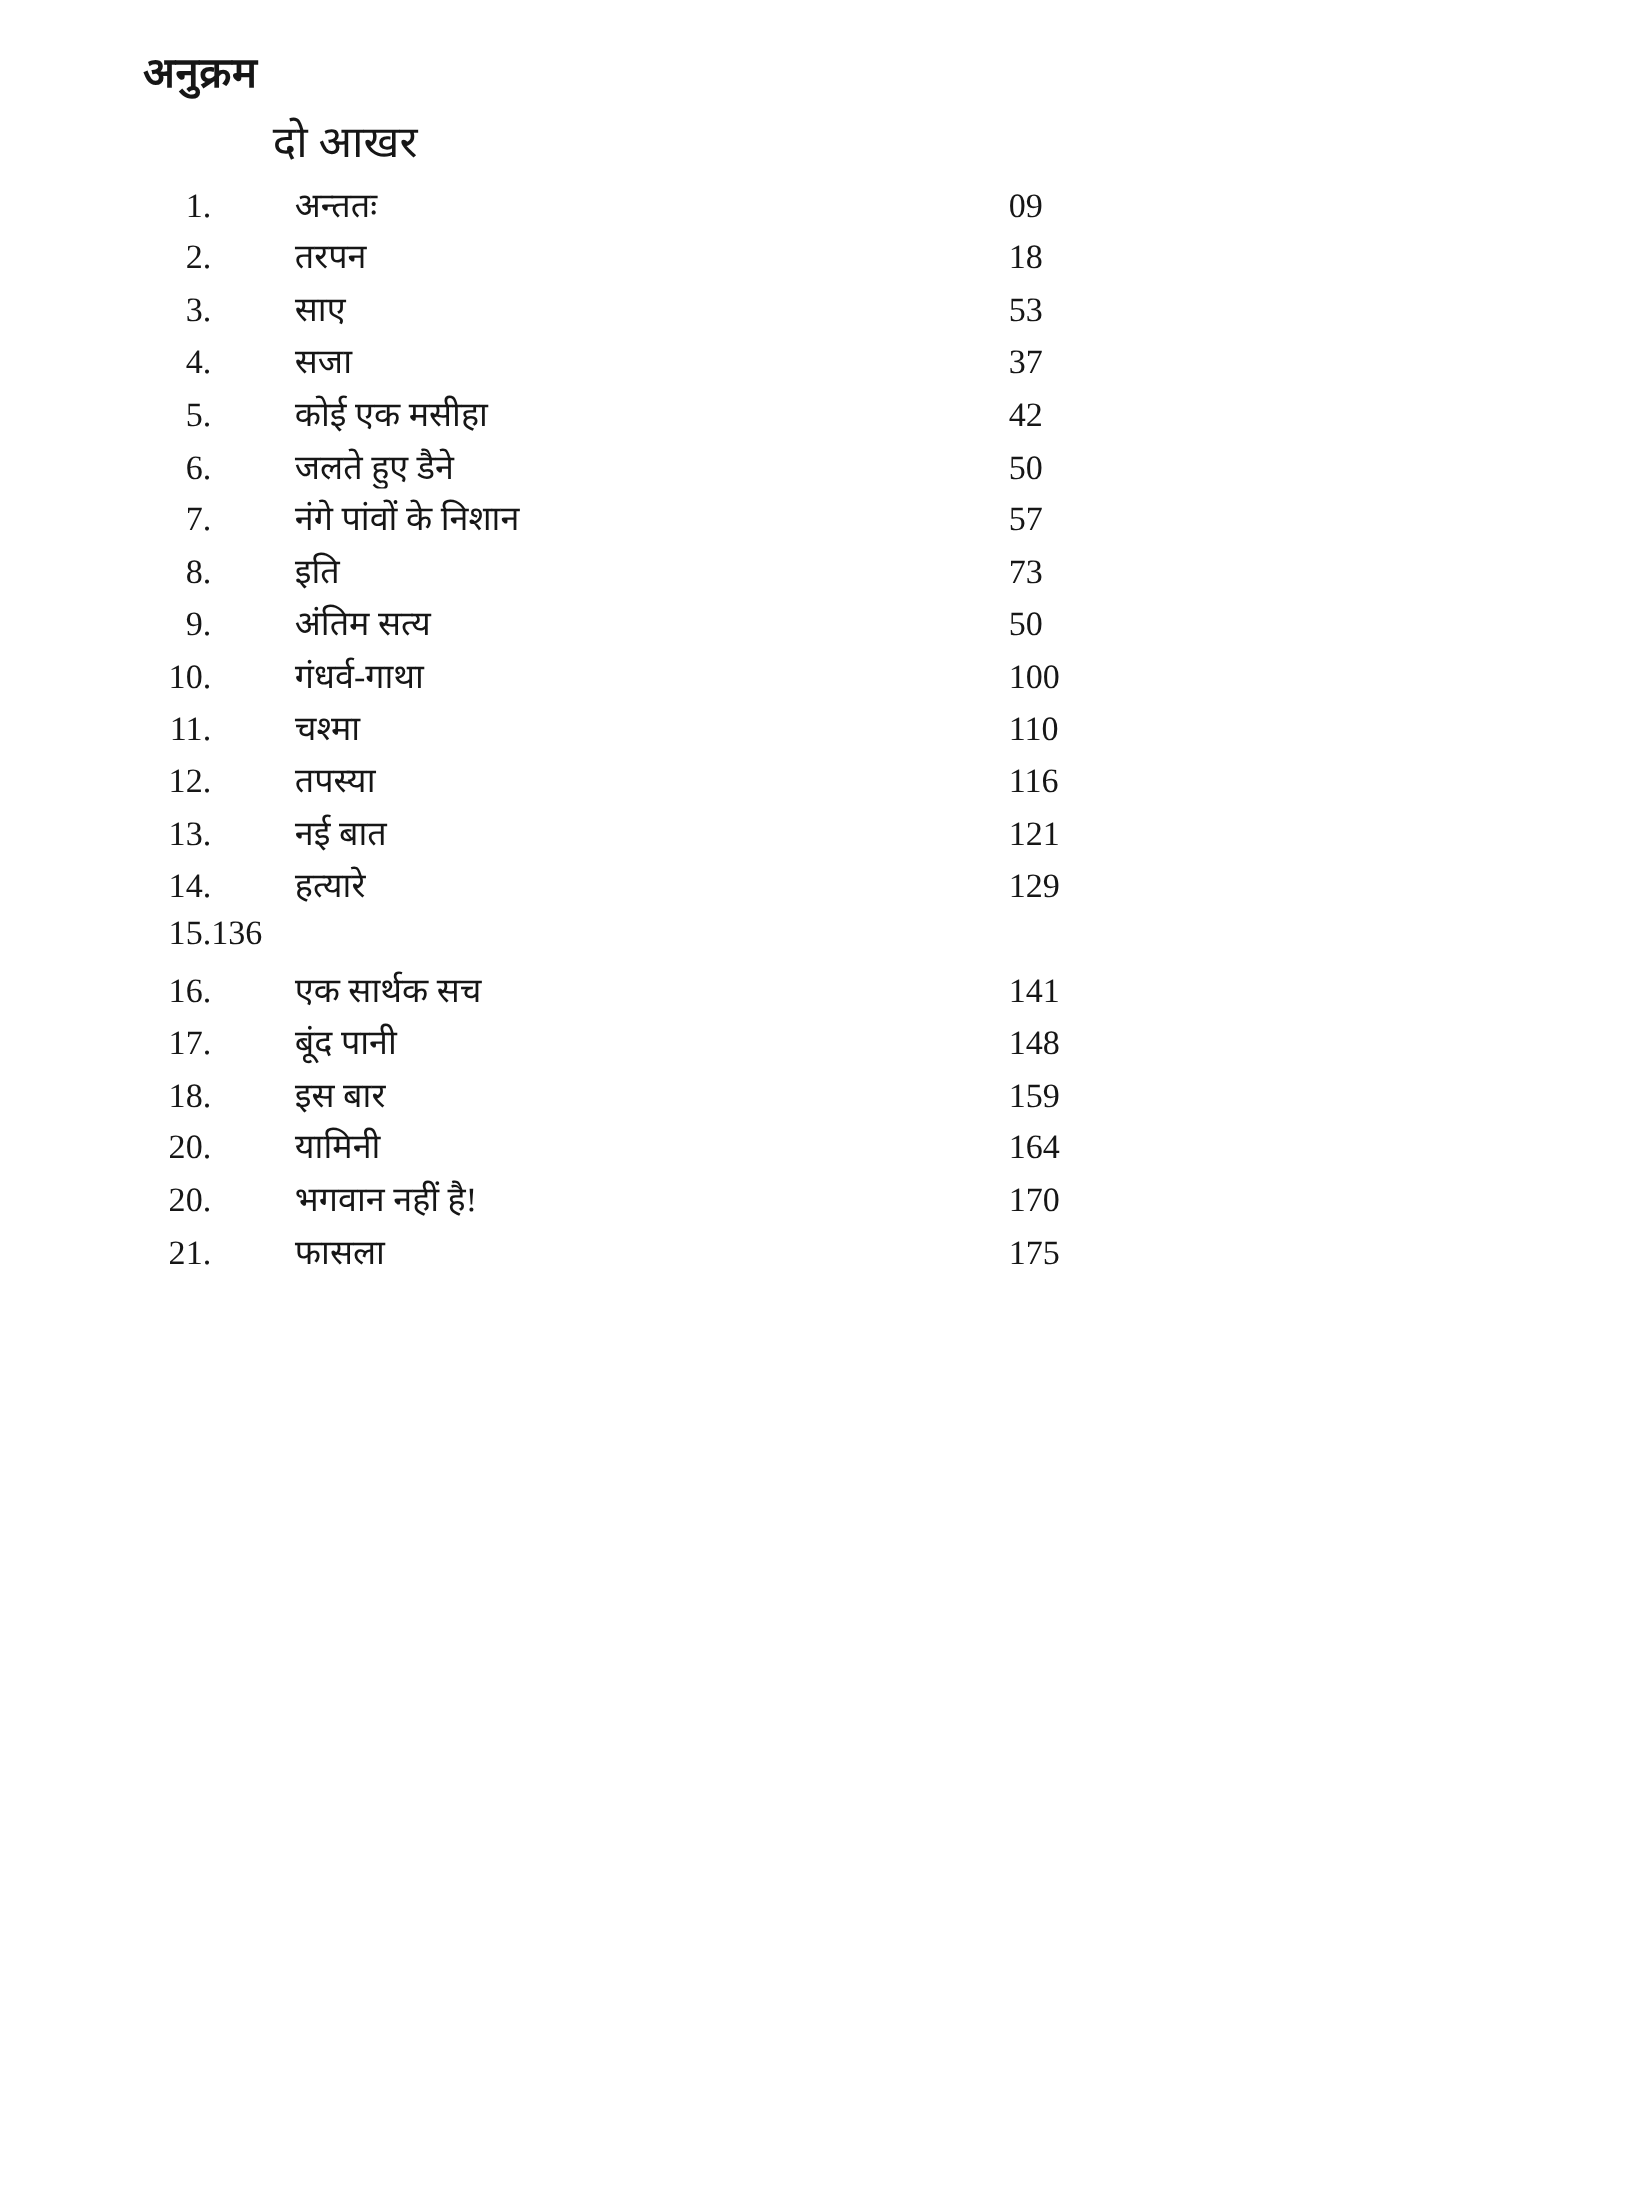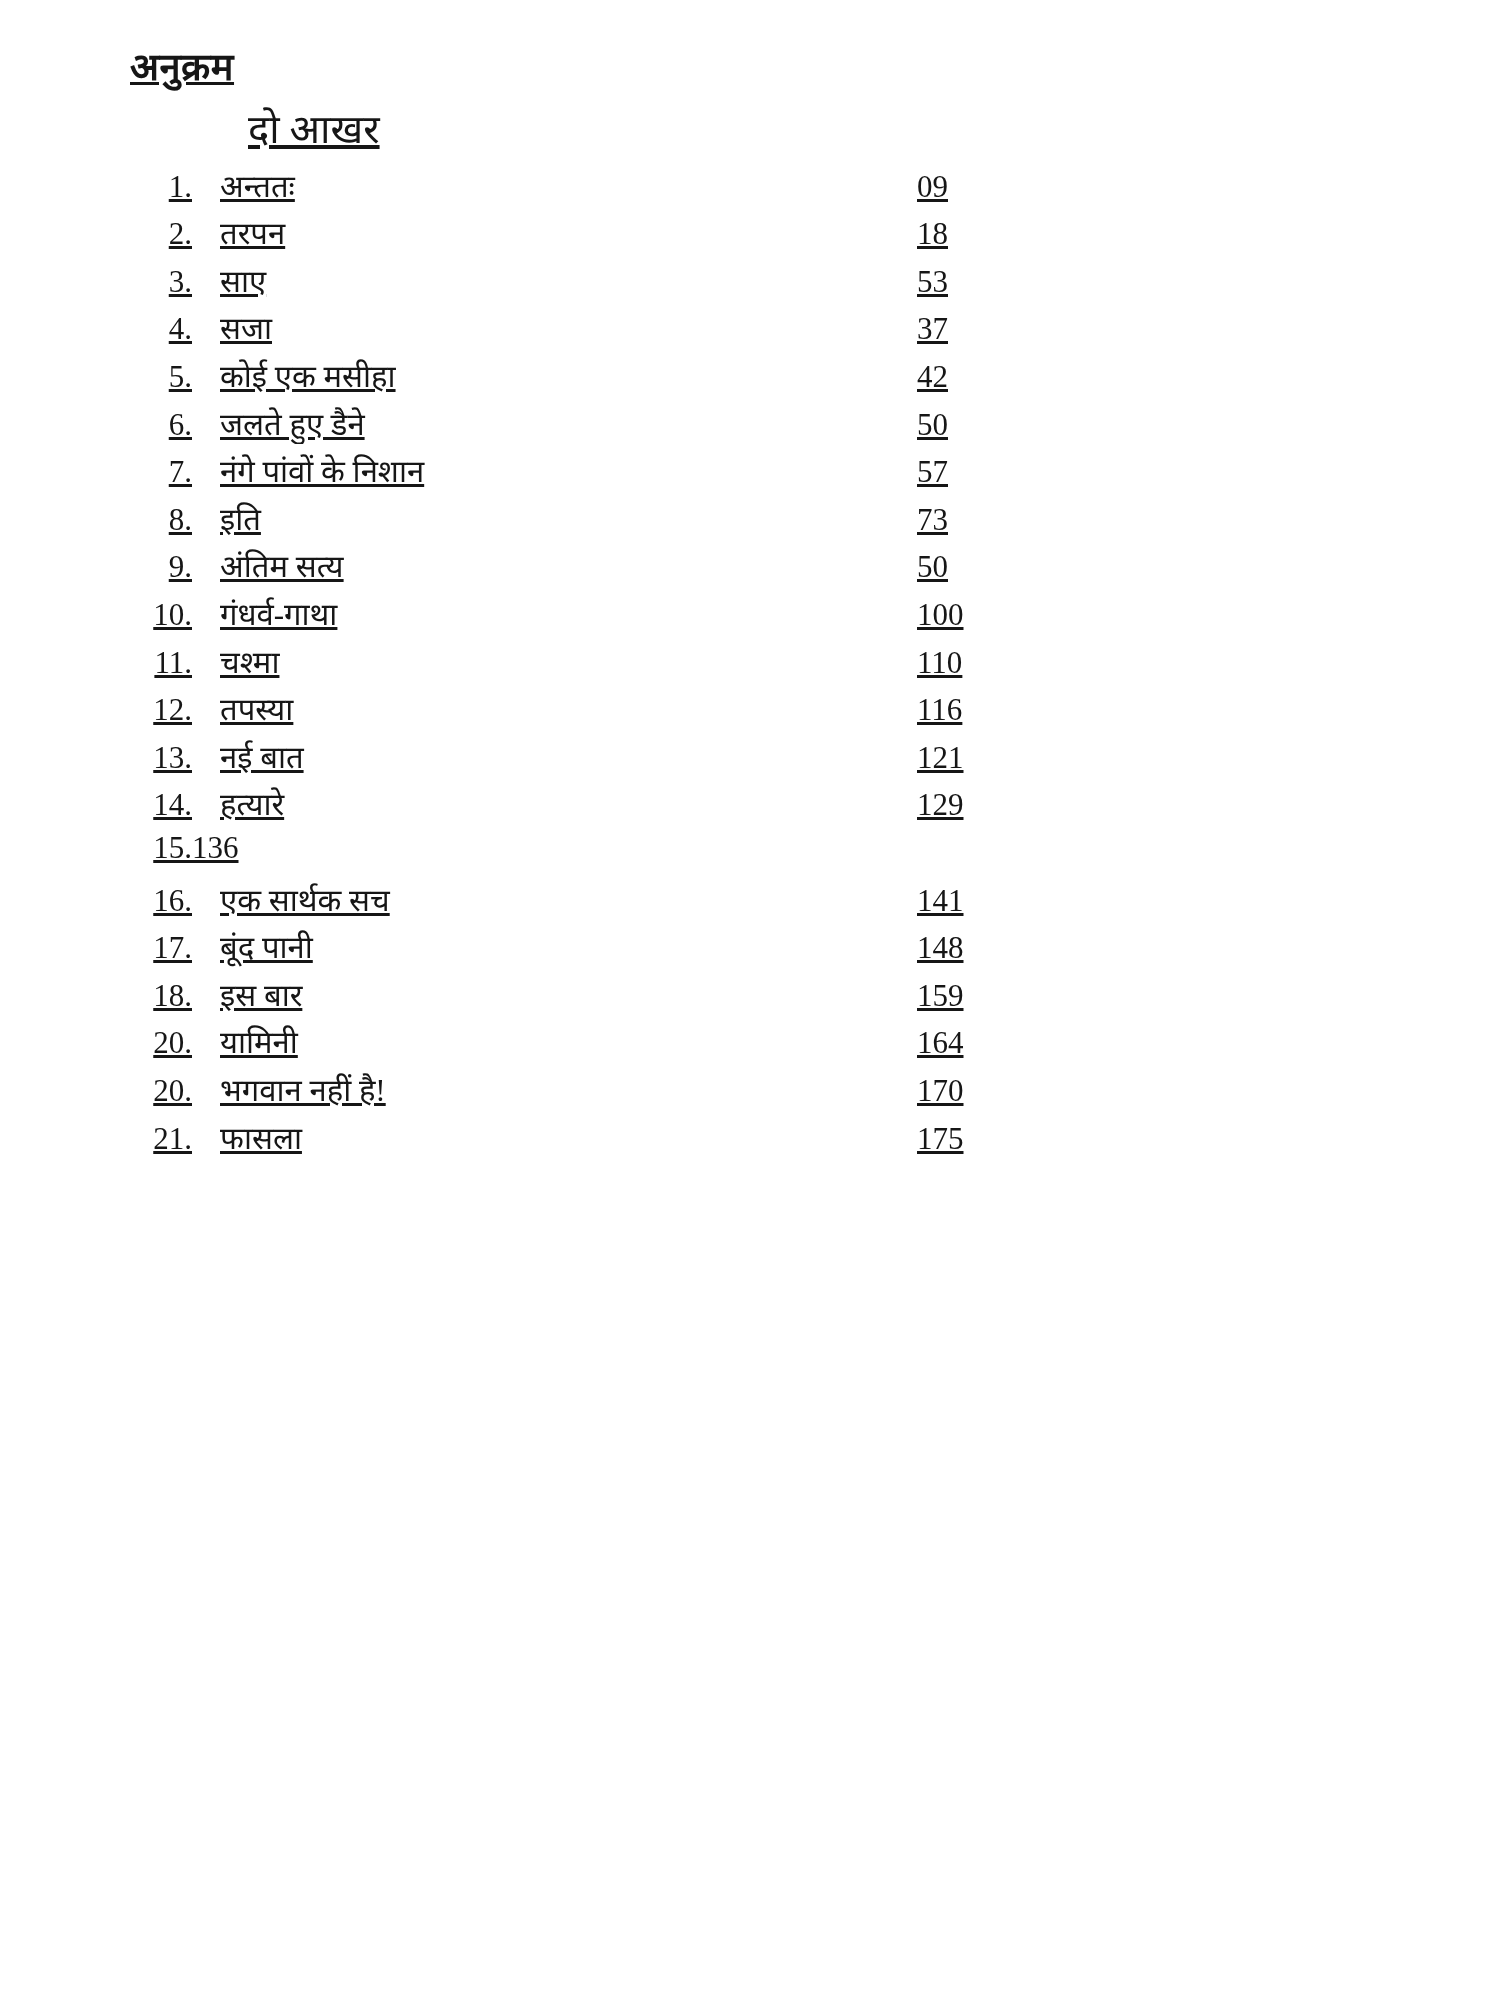--- a/index.html
+++ b/index.html
@@ -12,21 +12,20 @@
     height: 2000px;
     font-family: "Liberation Serif", "DejaVu Sans", serif;
     color: #161616;
     position: relative;
     overflow: hidden;
   }
   .page {
     box-sizing: border-box;
     padding: 46px 0 0 130px;
     width: 1012px; 
-    text-decoration: underline;
   }
   .heading {
     font-size: 38px;
     font-weight: 700;
     letter-spacing: 0.5px;
     line-height: 1.15;
   }
   .subtitle {
     margin-left: 118px;
     margin-top: 16px;
@@ -43,21 +42,21 @@
     height: 47.6px;
     font-size: 31px;
   }
   .num {
     width: 62px;
     text-align: right;
     flex: 0 0 auto;
     font-family: "Liberation Serif", serif;
   }
   .title {
-    margin-left: 28px;
+    margin-left: 76px;
     flex: 1 1 auto;
     white-space: nowrap;
     overflow: hidden;
   }
   .pg {
     width: 95px;
     text-align: left;
     flex: 0 0 auto;
     font-family: "Liberation Serif", serif;
   }

